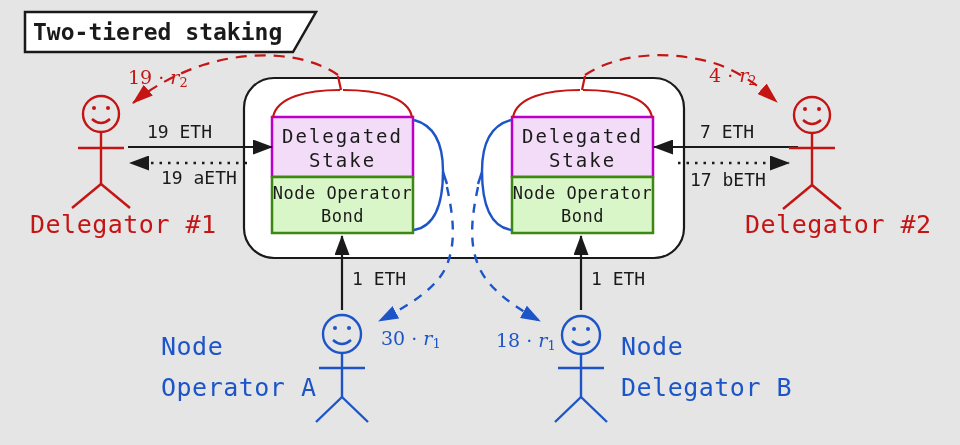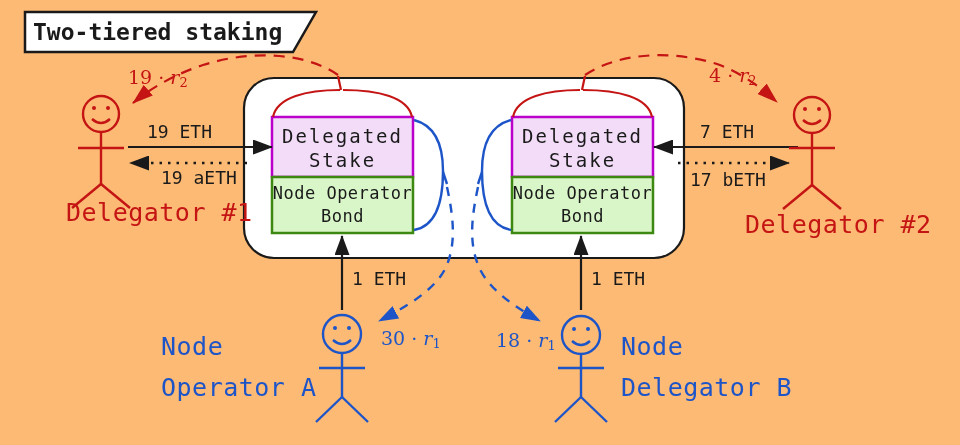--- a/index.html
+++ b/index.html
@@ -1,16 +1,16 @@
 <!DOCTYPE html>
 <html><head>
 <meta charset="utf-8">
 <style>
   html,body{margin:0;padding:0;background:#ffffff;}
-  .stage{position:relative;width:960px;height:445px;overflow:hidden;background:#fdba74;
+  .stage{position:relative;width:960px;height:445px;overflow:hidden;background:#e5e5e5;
          font-family:"DejaVu Sans Mono",monospace;}
   .stage svg{position:absolute;left:0;top:0;}
   .lbl{position:absolute;white-space:nowrap;line-height:1;color:#1a1a1a;}
   .ctr{text-align:center;}
   .red{color:#c41414;}
   .blue{color:#1d55c8;}
   .title{font-size:23px;font-weight:bold;letter-spacing:0px;}
   .proto{font-size:18px;letter-spacing:.5px;}
   .stake-line{font-size:19px;letter-spacing:2px;}
   .bond-line{font-size:17px;letter-spacing:.5px;}
@@ -141,21 +141,21 @@
   <div class="lbl bond-line ctr" style="left:272px;top:208px;width:141px;">Bond</div>
 
   <div class="lbl stake-line ctr" style="left:512px;top:127px;width:141px;">Delegated</div>
   <div class="lbl stake-line ctr" style="left:512px;top:151px;width:141px;">Stake</div>
   <div class="lbl bond-line ctr" style="left:512px;top:185px;width:141px;">Node Operator</div>
   <div class="lbl bond-line ctr" style="left:512px;top:208px;width:141px;">Bond</div>
 
   <div class="lbl eth" style="left:147px;top:123px;">19 ETH</div>
   <div class="lbl eth" style="left:161px;top:169px;">19 aETH</div>
   <div class="lbl math red" style="left:128px;top:68px;"><span>19 ·</span> <i>r</i><sub>2</sub></div>
-  <div class="lbl name red" style="left:30px;top:200px;margin-left:36px;">Delegator #1</div>
+  <div class="lbl name red" style="left:30px;top:212px;">Delegator #1</div>
 
   <div class="lbl eth" style="left:700px;top:123px;">7 ETH</div>
   <div class="lbl eth" style="left:690px;top:171px;">17 bETH</div>
   <div class="lbl math red" style="left:709px;top:66px;"><span>4 ·</span> <i>r</i><sub>2</sub></div>
   <div class="lbl name red" style="left:745px;top:212px;">Delegator #2</div>
 
   <div class="lbl eth" style="left:352px;top:270px;">1 ETH</div>
   <div class="lbl math blue" style="left:381px;top:329px;"><span>30 ·</span> <i>r</i><sub>1</sub></div>
   <div class="lbl name blue" style="left:161px;top:334px;">Node</div>
   <div class="lbl name blue" style="left:161px;top:375px;">Operator A</div>

